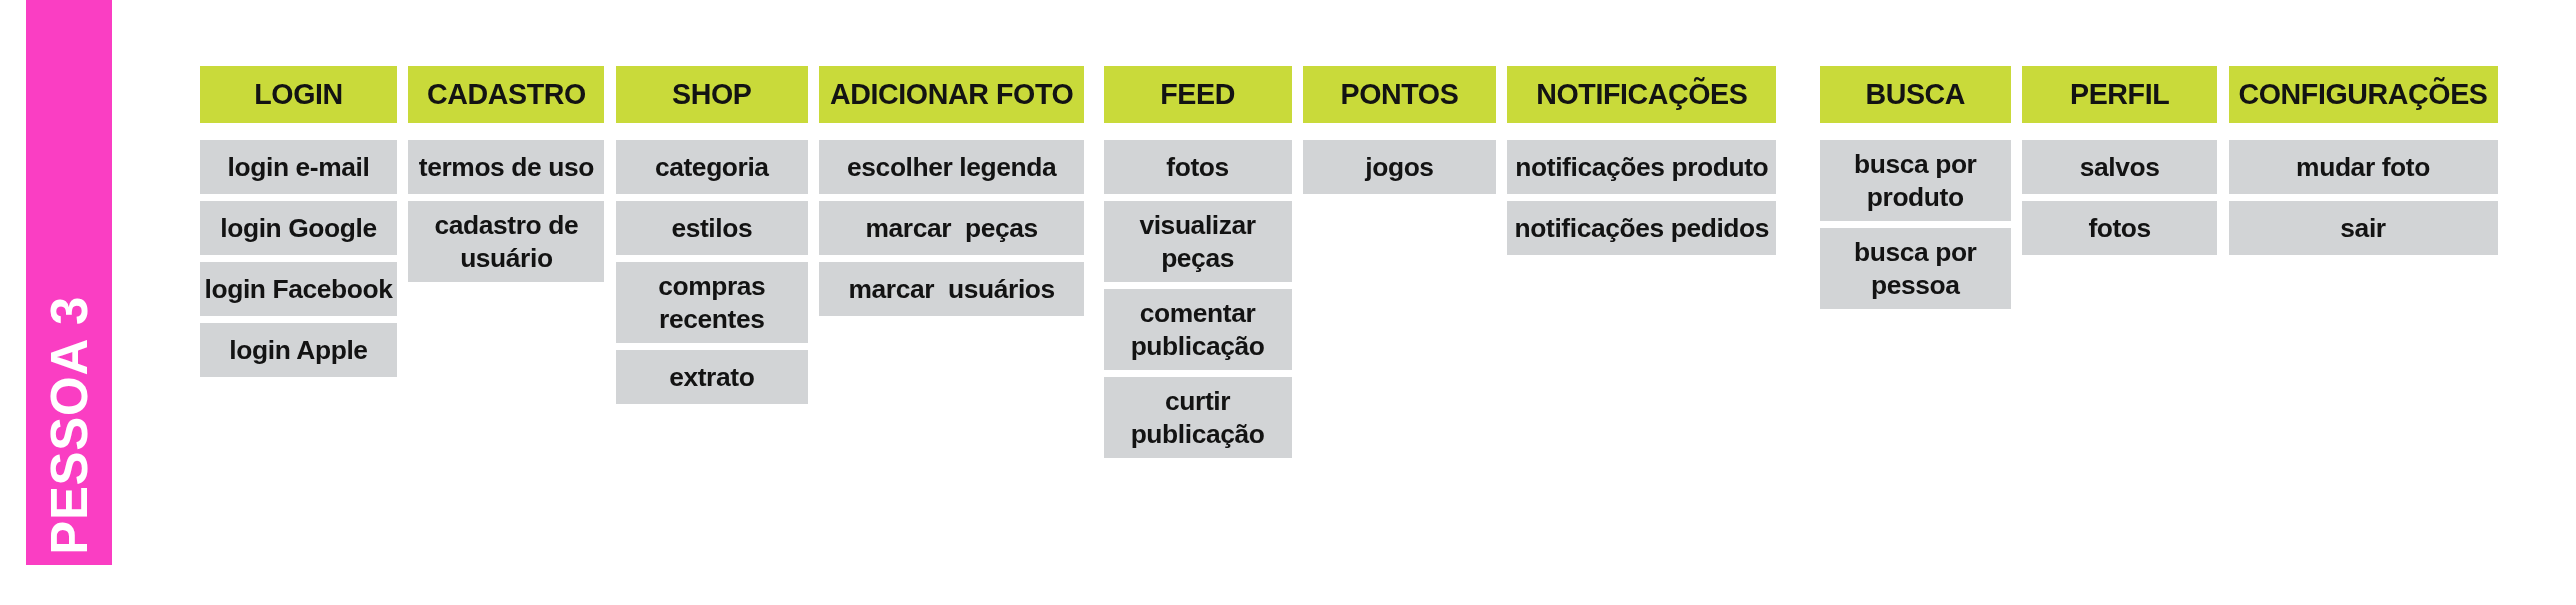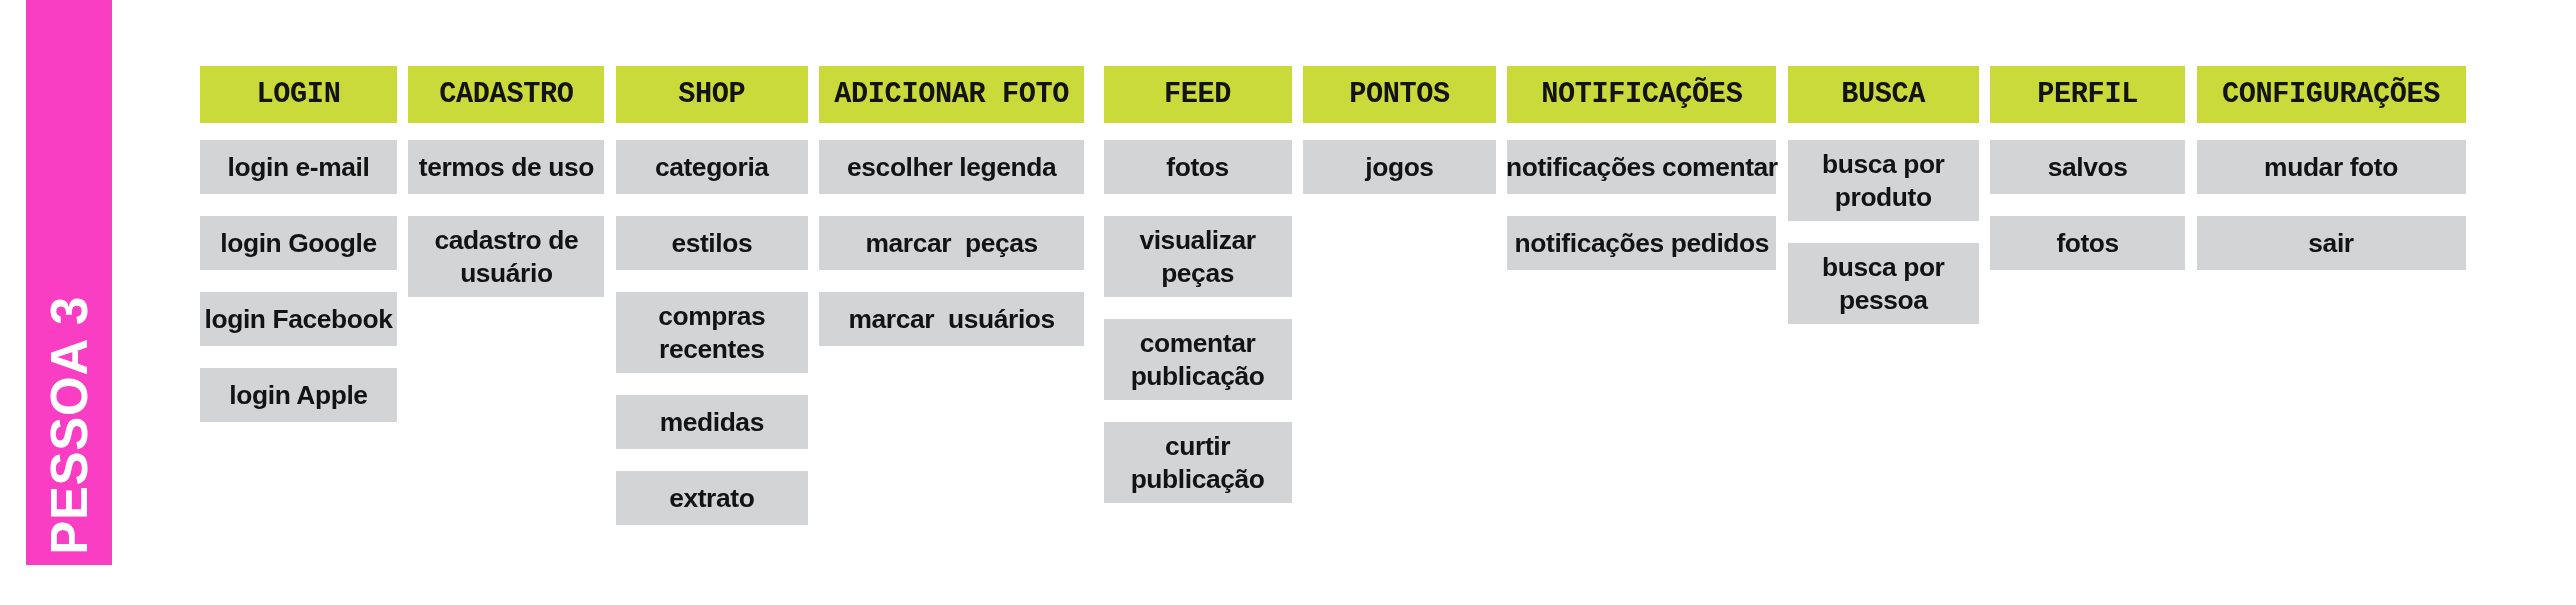--- a/index.html
+++ b/index.html
@@ -57,33 +57,32 @@
   }
   .col-header {
     height: 57px;
     background: var(--header-bg);
     display: flex;
     align-items: center;
     justify-content: center;
     margin-bottom: 17px;
     box-sizing: border-box;
     padding: 0 4.3px;
-    font-family: Liberation Mono, monospace;
   }
   .col-header-label {
     color: var(--text);
     font-size: 28.6px;
     font-weight: bold;
     letter-spacing: -0.4px;
     white-space: pre;
   }
   .col-items {
     display: flex;
     flex-direction: column;
-    gap: 22px;
+    gap: 7px;
   }
   .col-item {
     min-height: 54px;
     background: var(--item-bg);
     display: flex;
     align-items: center;
     justify-content: center;
     box-sizing: border-box;
     padding: 2.9px 4.3px;
   }
@@ -161,23 +160,20 @@
   <div class="col-item">
     <span class="col-item-label">estilos</span>
   </div>
 
 
   <div class="col-item two-line">
     <span class="col-item-label">compras
 recentes</span>
   </div>
 
-  <div class="col-item">
-    <span class="col-item-label">medidas</span>
-  </div>
 
   <div class="col-item">
     <span class="col-item-label">extrato</span>
   </div>
 </div>
   </section>
 
   <section class="column" style="width: 265px;">
     <header class="col-header">
       <span class="col-header-label">ADICIONAR FOTO</span>
@@ -235,30 +231,30 @@
   </div>
 </div>
   </section>
 
   <section class="column" style="width: 269px;">
     <header class="col-header">
       <span class="col-header-label">NOTIFICAÇÕES</span>
     </header>
     <div class="col-items">
   <div class="col-item">
-    <span class="col-item-label">notificações comentar</span>
+    <span class="col-item-label">notificações produto</span>
   </div>
 
   <div class="col-item">
     <span class="col-item-label">notificações pedidos</span>
   </div>
 </div>
   </section>
 
-  <section class="column" style="width: 191px;">
+  <section class="column" style="width: 191px; margin-left: 32px;">
     <header class="col-header">
       <span class="col-header-label">BUSCA</span>
     </header>
     <div class="col-items">
   <div class="col-item two-line">
     <span class="col-item-label">busca por
 produto</span>
   </div>
 
   <div class="col-item two-line">

